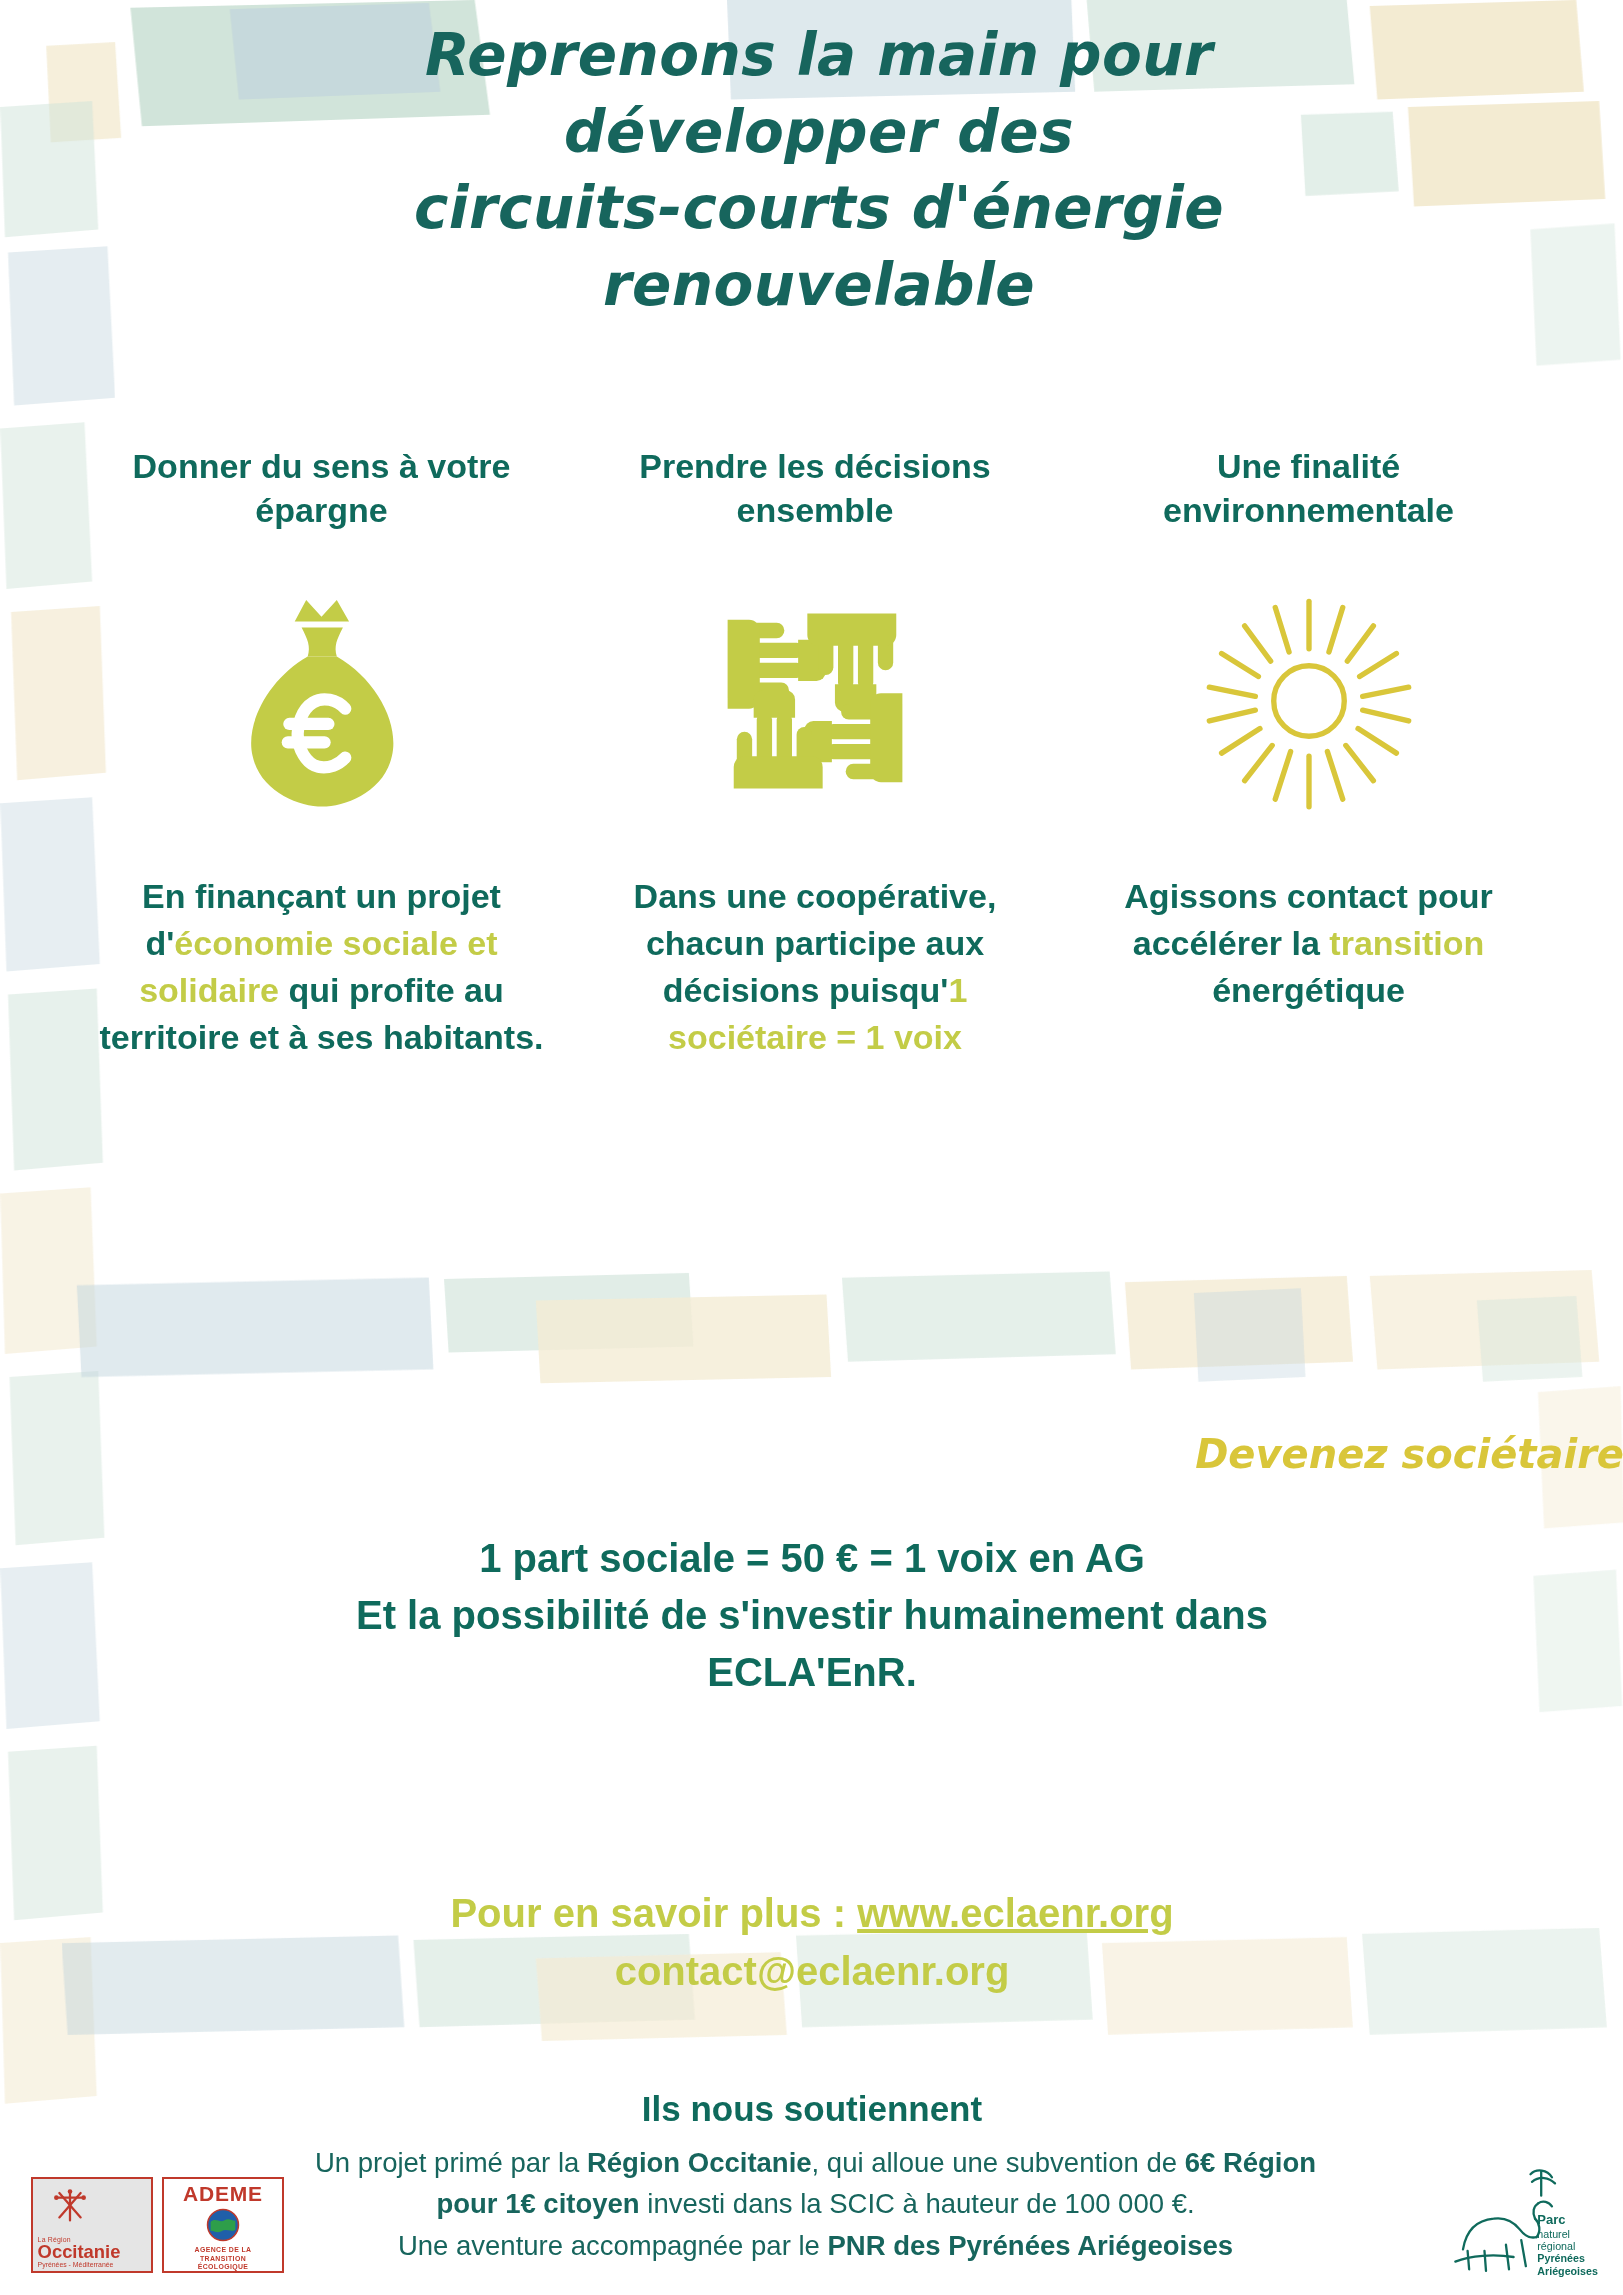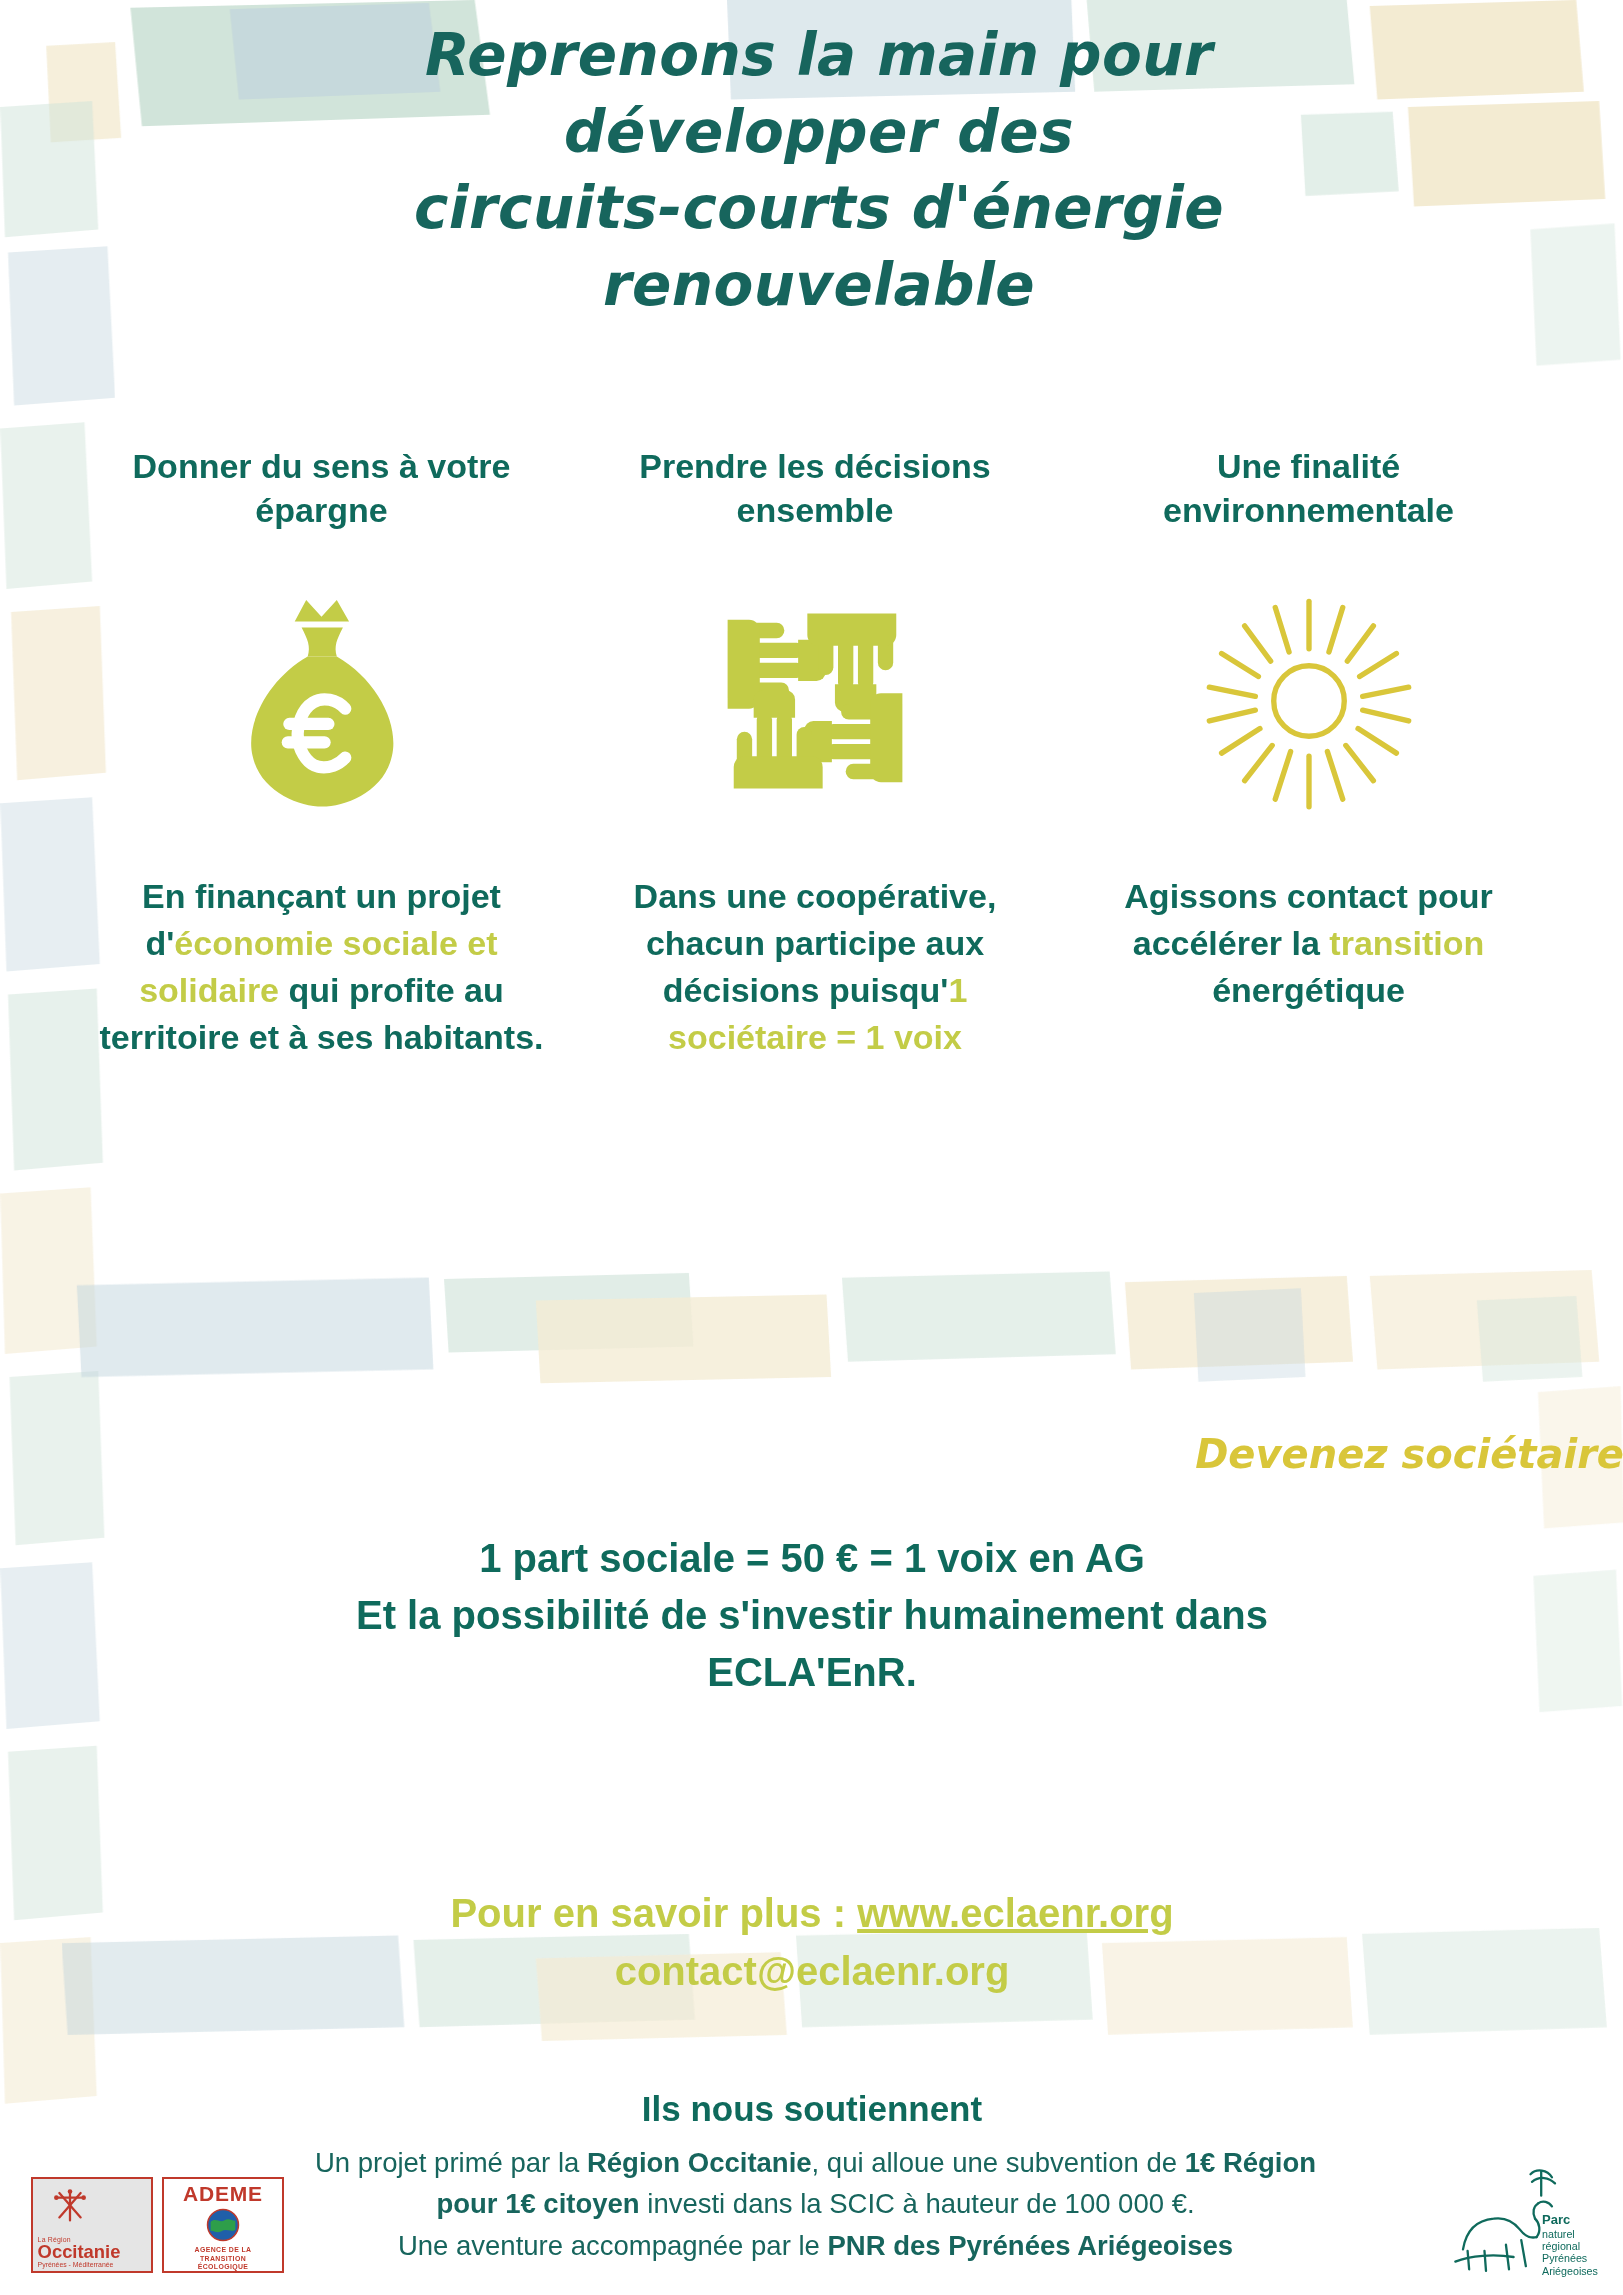--- a/index.html
+++ b/index.html
@@ -246,21 +246,21 @@
   .logo-pnr .pnr-text {
     position: absolute;
     right: 3.1px;
     bottom: 3.1px;
     text-align: left;
     font-size: 10.7px;
     line-height: 1.15;
     color: #0f6a5c;
   }
   .logo-pnr .pnr-text .big { font-size: 13px; font-weight: 700; }
-  .logo-pnr .pnr-text .bold { font-weight: 400; }
+  .logo-pnr .pnr-text .bold { font-weight: 700; }
 </style>
 </head>
 <body>
 
 <div class="bg-layer">
   <svg width="1624" height="2295" viewBox="0 0 2122 3000" xmlns="http://www.w3.org/2000/svg">
 
     <g opacity="0.95">
       <path d="M170,10 L620,0 L640,150 L185,165 Z" fill="#cfe3d8"></path>
       <path d="M300,12 L560,4 L575,120 L312,130 Z" fill="#bfd3dc" opacity="0.75"></path>
@@ -439,21 +439,21 @@
   <div class="contact">
     <div>
       <span>Pour en savoir plus : </span><span class="link">www.eclaenr.org</span>
     </div>
     <div class="link" style="text-decoration:none;">contact@eclaenr.org</div>
   </div>
 
   <div class="support-title">Ils nous soutiennent</div>
   <div class="support-body">
     <div>
-      <span>Un projet primé par la </span><b>Région Occitanie</b><span>, qui alloue une subvention de </span><b>1€ Région</b>
+      <span>Un projet primé par la </span><b>Région Occitanie</b><span>, qui alloue une subvention de </span><b>6€ Région</b>
     </div>
     <div>
       <b>pour 1€ citoyen</b><span> investi dans la SCIC à hauteur de 100 000 €.</span>
     </div>
     <div>
       <span>Une aventure accompagnée par le </span><b>PNR des Pyrénées Ariégeoises</b>
     </div>
   </div>
 
   <div class="logo-occitanie">

